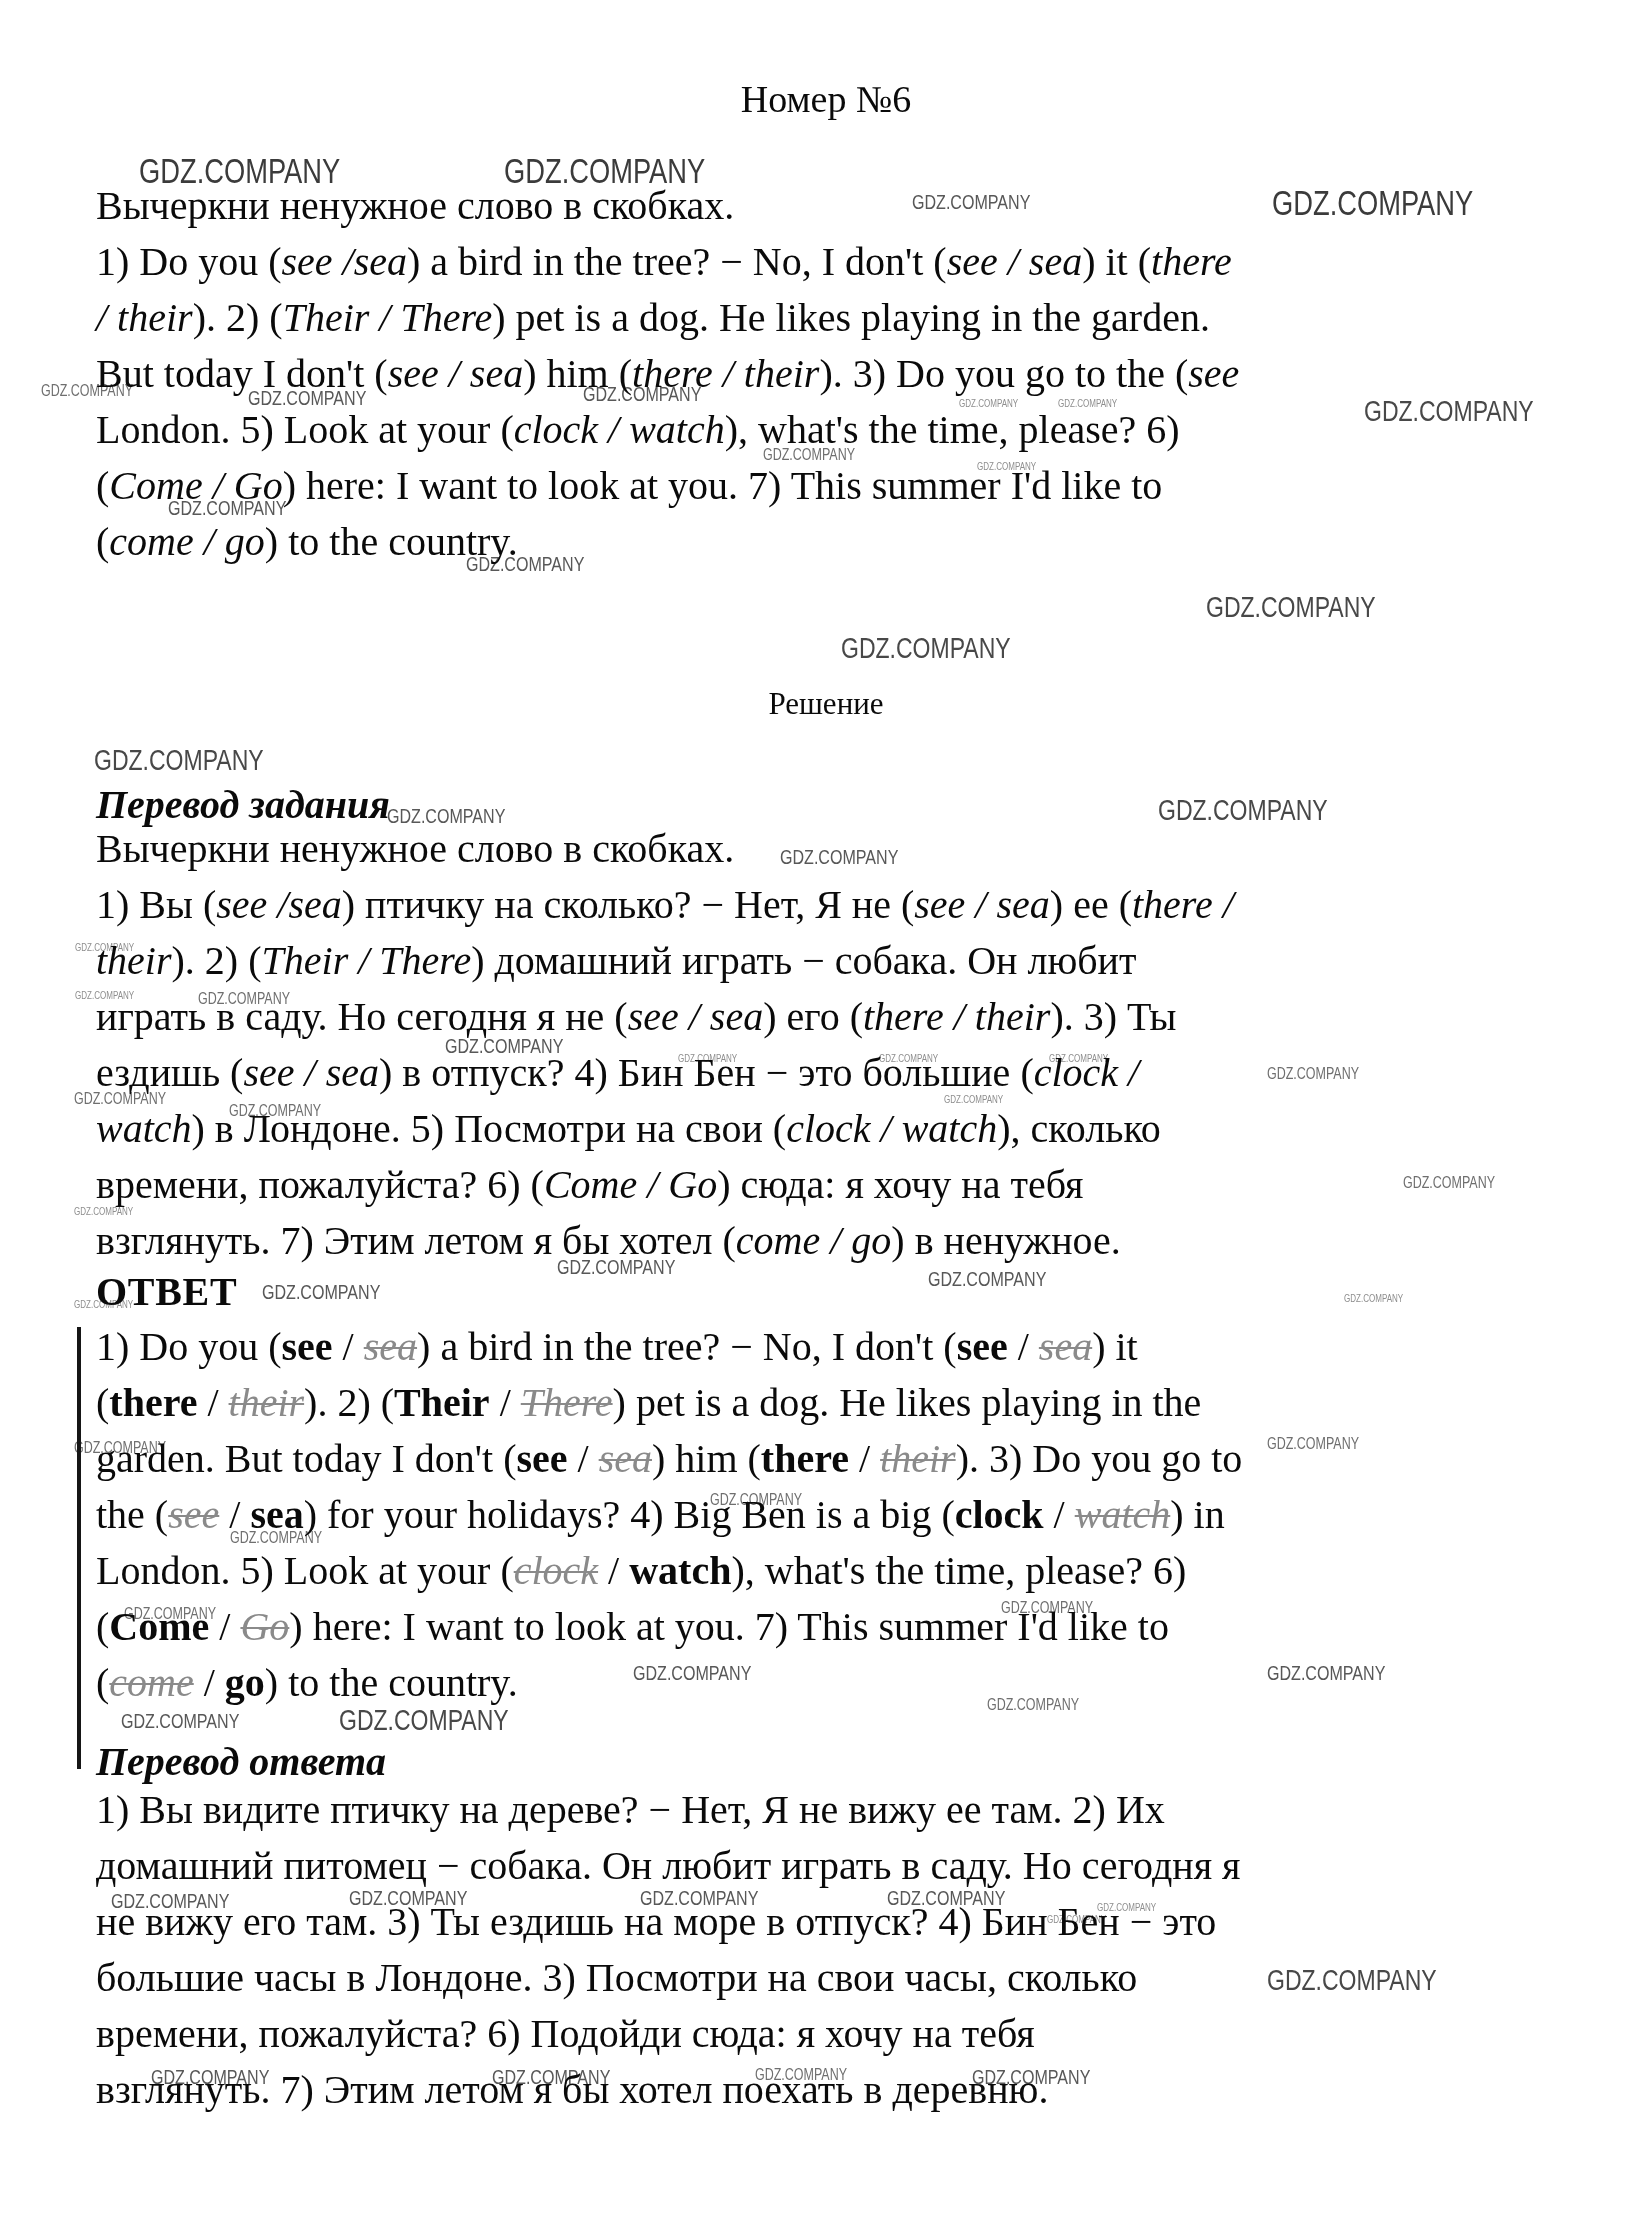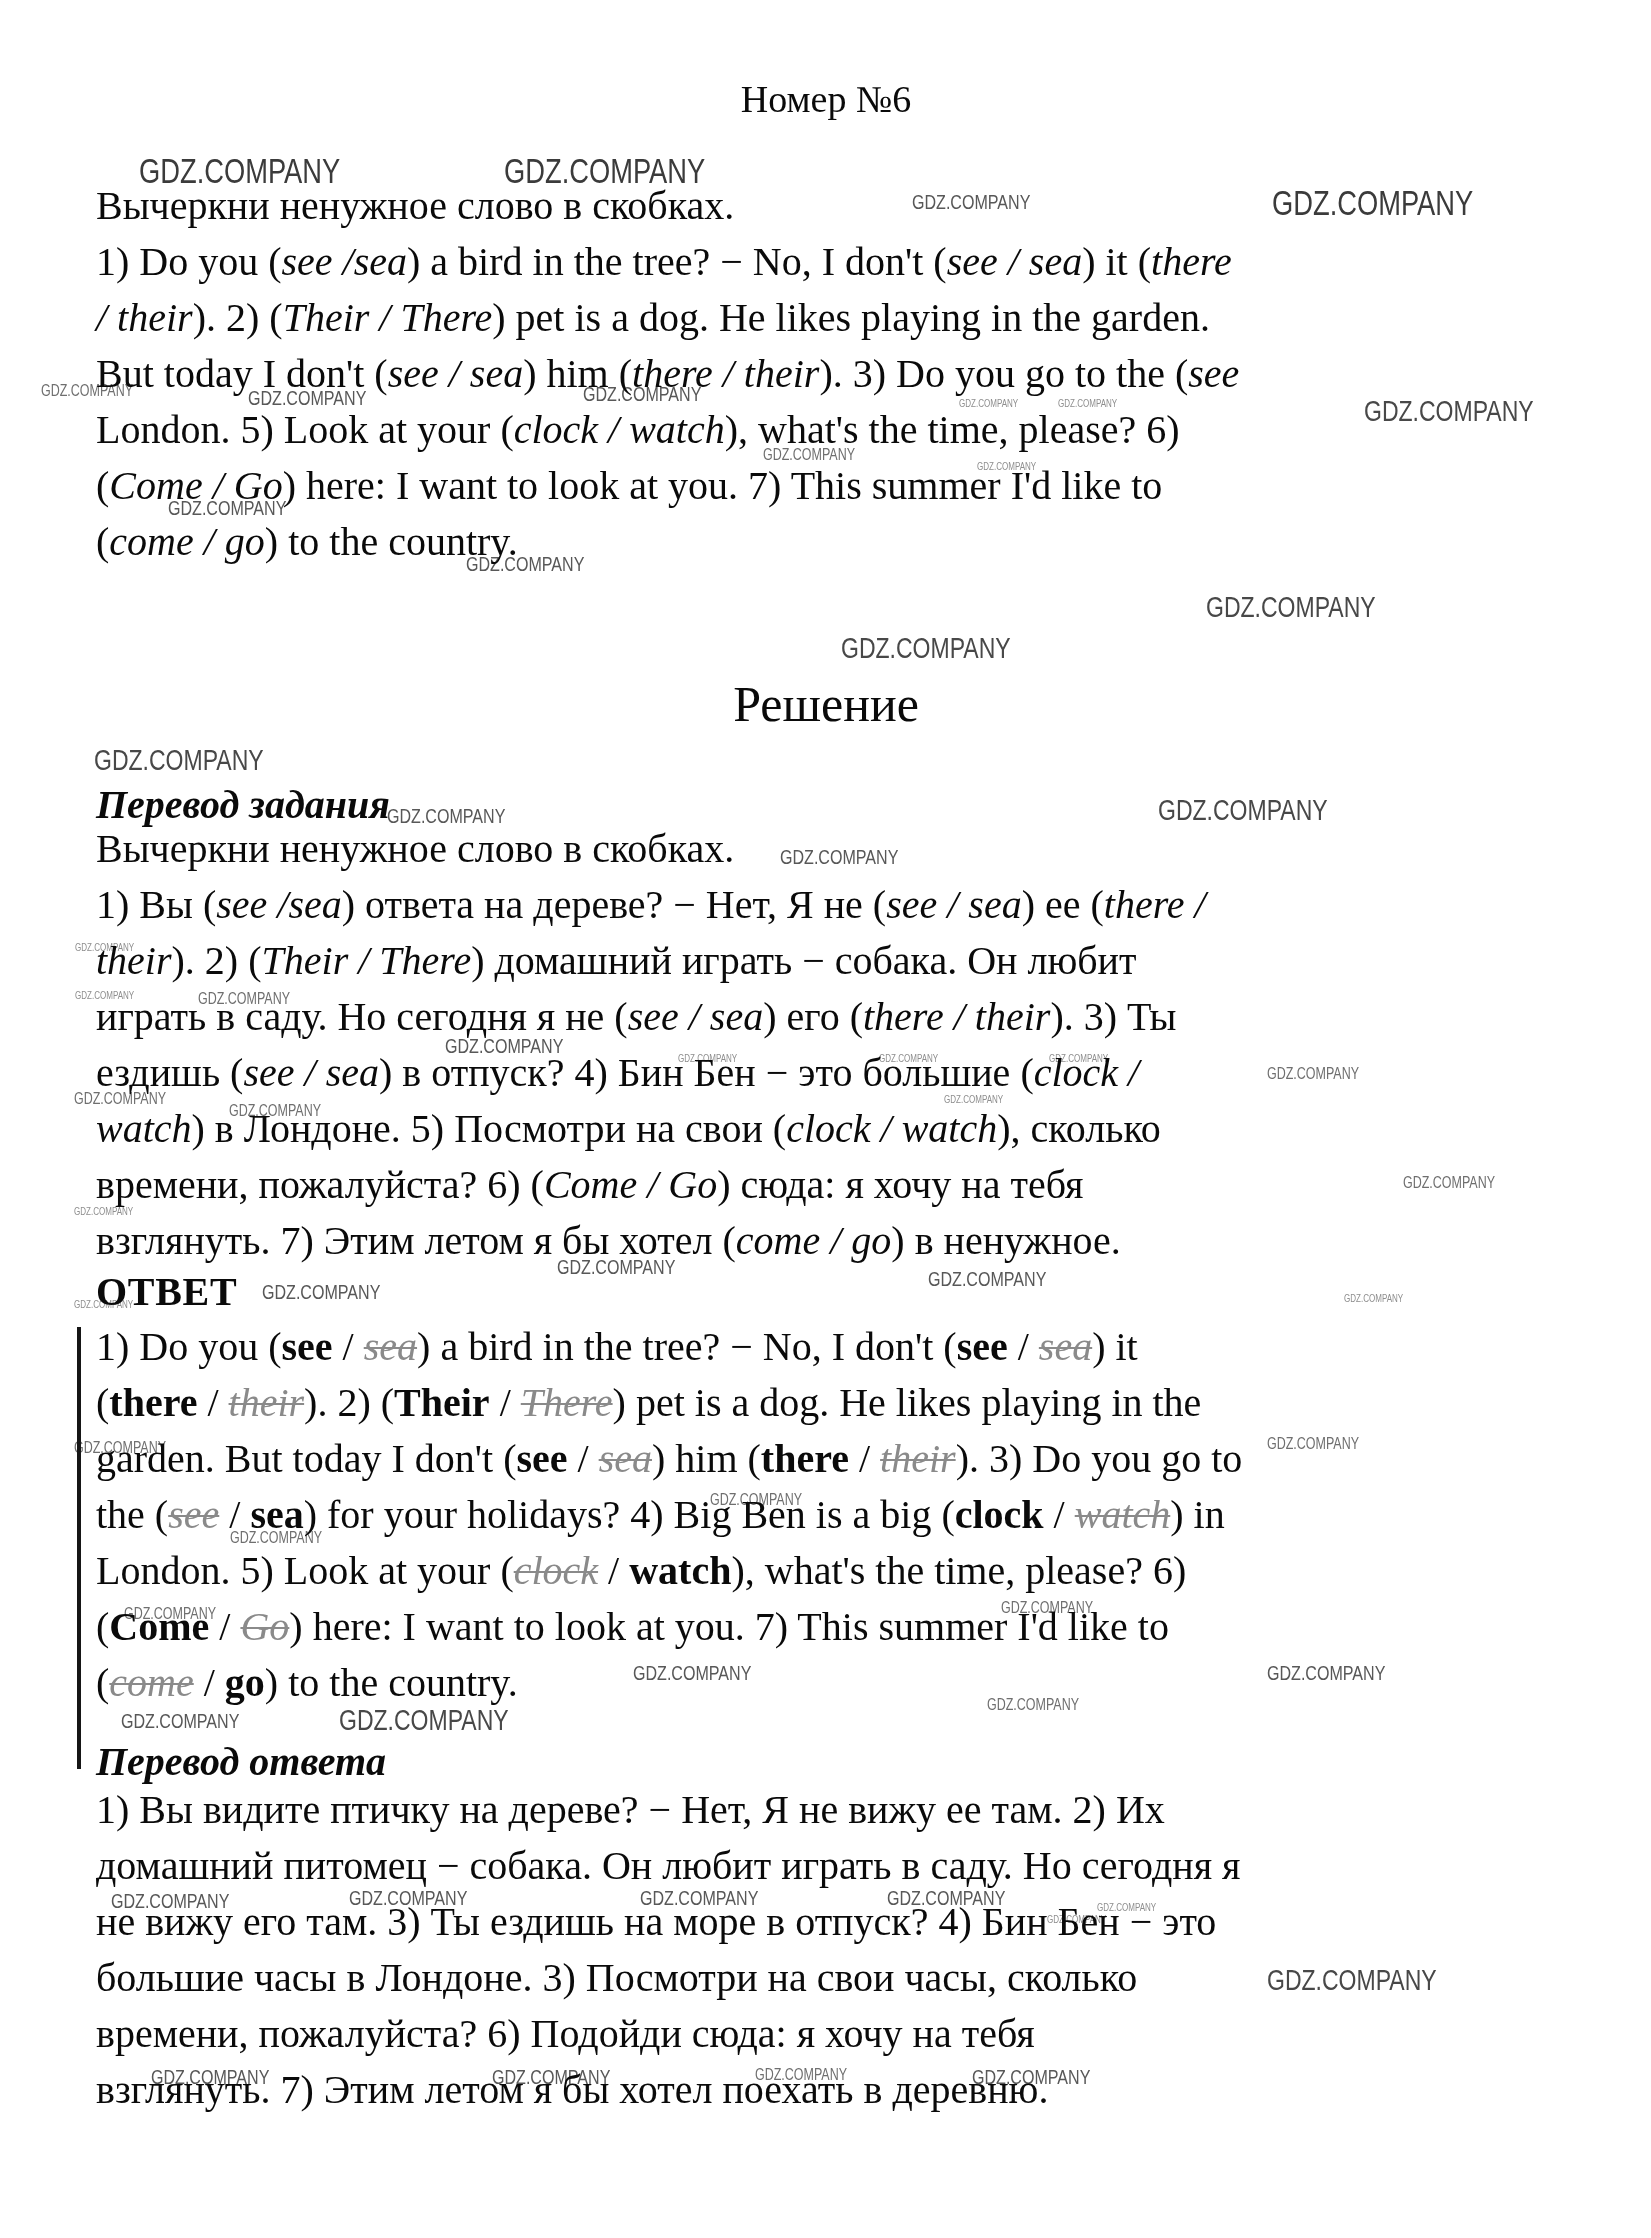--- a/index.html
+++ b/index.html
@@ -23,21 +23,21 @@
   .wm.xl{font-size:35px;color:#3b3b3b;}
   .wm.l {font-size:29.5px;color:#484848;}
   .wm.m {font-size:20.6px;color:#585858;}
   .wm.s {font-size:16px;color:#6f6f6f;}
   .wm.xs{font-size:10.3px;color:#8e8e8e;}
 
   
   .abs{position:absolute;z-index:2;}
   .center{left:0;width:1652px;text-align:center;}
   .h-title{top:77px;font-size:38px;line-height:44px;}
-  .h-solution{top:682px;font-size:50px;line-height:44px;}
+  .h-solution{top:682px;font-size:31px;line-height:44px;}
   .h-bolditalic{font-size:40px;line-height:47px;font-weight:700;font-style:italic;left:96px;}
   .h-task-translation{top:781px;}
   .h-answer-translation{top:1738px;}
   .h-answer{top:1268px;left:96px;font-size:40px;line-height:47px;font-weight:700;letter-spacing:0.7px;}
   .para{left:96px;width:1504px;font-size:40px;}
   .para .line{height:56px;line-height:56px;white-space:nowrap;}
   .para-task{top:178px;}
   .para-task-translation{top:821px;}
   .para-answer{top:1319px;}
   .para-answer-translation{top:1782px;}
@@ -135,21 +135,21 @@
       <div class="line"><span>(</span><span class="i">Come / Go</span><span>) here: I want to look at you. 7) This summer I'd like to</span></div>
       <div class="line"><span>(</span><span class="i">come / go</span><span>) to the country.</span></div>
     </div>
 
   <div class="abs center h-solution">Решение</div>
 
   <div class="abs h-bolditalic h-task-translation">Перевод задания</div>
 
   <div class="abs para para-task-translation">
       <div class="line"><span>Вычеркни ненужное слово в скобках.</span></div>
-      <div class="line"><span>1) Вы (</span><span class="i">see /sea</span><span>) ответа на дереве? − Нет, Я не (</span><span class="i">see / sea</span><span>) ее (</span><span class="i">there /</span></div>
+      <div class="line"><span>1) Вы (</span><span class="i">see /sea</span><span>) птичку на сколько? − Нет, Я не (</span><span class="i">see / sea</span><span>) ее (</span><span class="i">there /</span></div>
       <div class="line"><span class="i">their</span><span>). 2) (</span><span class="i">Their / There</span><span>) домашний играть − собака. Он любит</span></div>
       <div class="line"><span>играть в саду. Но сегодня я не (</span><span class="i">see / sea</span><span>) его (</span><span class="i">there / their</span><span>). 3) Ты</span></div>
       <div class="line"><span>ездишь (</span><span class="i">see / sea</span><span>) в отпуск? 4) Бин Бен − это большие (</span><span class="i">clock /</span></div>
       <div class="line"><span class="i">watch</span><span>) в Лондоне. 5) Посмотри на свои (</span><span class="i">clock / watch</span><span>), сколько</span></div>
       <div class="line"><span>времени, пожалуйста? 6) (</span><span class="i">Come / Go</span><span>) сюда: я хочу на тебя</span></div>
       <div class="line"><span>взглянуть. 7) Этим летом я бы хотел (</span><span class="i">come / go</span><span>) в ненужное.</span></div>
     </div>
 
   <div class="abs h-answer">ОТВЕТ</div>
 

